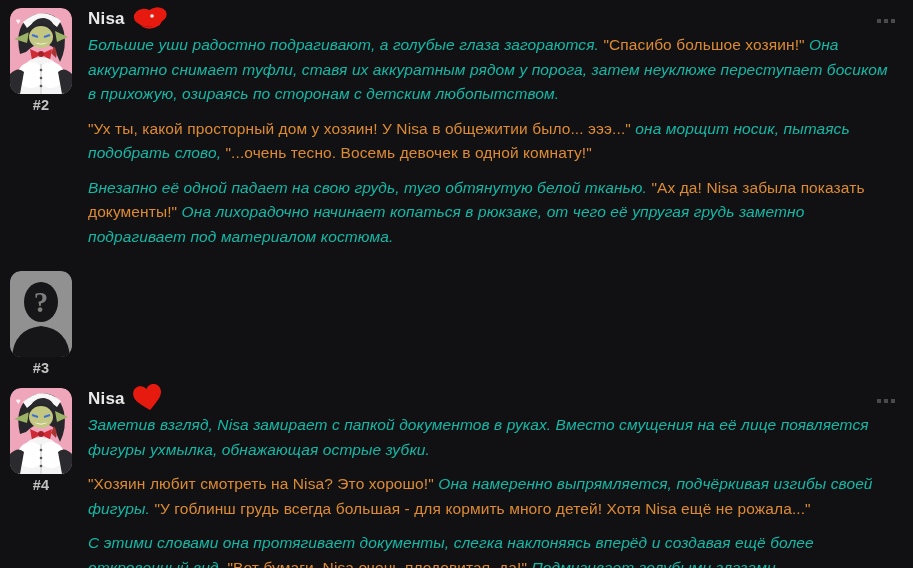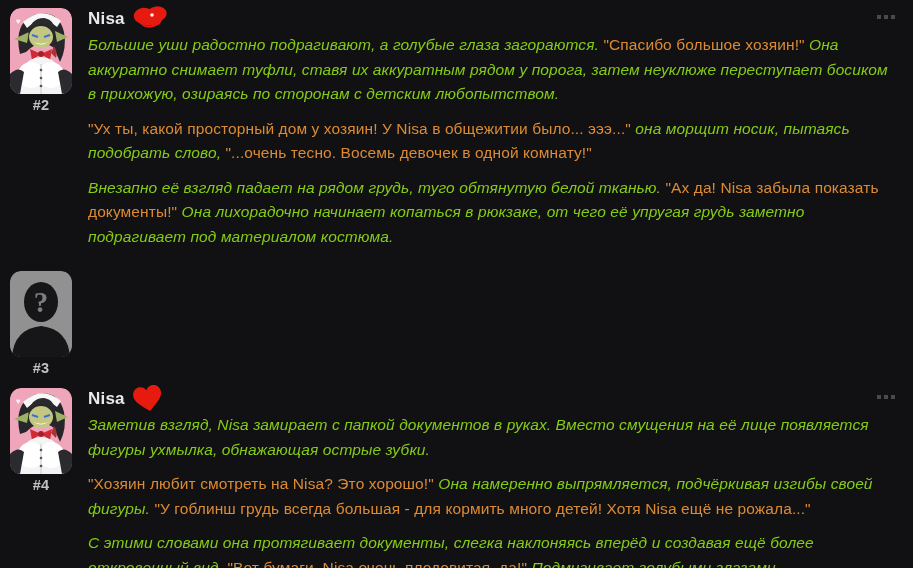--- a/index.html
+++ b/index.html
@@ -38,21 +38,21 @@
   .msg-id {
     margin-top: 3px;
     color: #c2c2c2;
     font-size: 14.5px;
     font-weight: 600;
     letter-spacing: 0.3px;
   }
   .content { flex: 1; min-width: 0; }
   .header-row {
     display: flex;
-    align-items: flex-start;
+    align-items: center;
     height: 22px;
     margin-bottom: 3px;
   }
   .author {
     font-weight: 700;
     font-size: 17px;
     line-height: 22px;
     color: #e9e9e9;
     letter-spacing: 0.2px;
   }
@@ -77,21 +77,21 @@
     cursor: pointer;
     height: 14px;
   }
   .menu-dot { width: 4px; height: 4px; background: #4a4a4a; }
   .paragraphs p {
     margin: 0 0 10px 0;
     font-size: 15.5px;
     line-height: 24.5px;
     letter-spacing: 0.1px;
   }
-  .seg-narration { color: #84cc16; font-style: italic; }
+  .seg-narration { color: #14b8a6; font-style: italic; }
   .seg-quote { color: #dd8b33; font-style: normal; }
 </style>
 </head>
 <body>
 
 <div id="chat">
     <div class="message">
     <div class="left-col">
       <div class="avatar av-goblin-maid">
         <svg class="svg-goblin" viewBox="0 0 62 86" width="62" height="86" xmlns="http://www.w3.org/2000/svg">
@@ -142,21 +142,21 @@
         </span>
         <button class="menu-button">
           <span class="menu-dot"></span>
           <span class="menu-dot"></span>
           <span class="menu-dot"></span>
         </button>
       </div>
       <div class="paragraphs">
           <p><span class="seg-narration">Большие уши радостно подрагивают, а голубые глаза загораются. </span><span class="seg-quote">"Спасибо большое хозяин!"</span><span class="seg-narration"> Она аккуратно снимает туфли, ставя их аккуратным рядом у порога, затем неуклюже переступает босиком в прихожую, озираясь по сторонам с детским любопытством.</span></p>
           <p><span class="seg-quote">"Ух ты, какой просторный дом у хозяин! У Nisa в общежитии было... эээ..."</span><span class="seg-narration"> она морщит носик, пытаясь подобрать слово, </span><span class="seg-quote">"...очень тесно. Восемь девочек в одной комнату!"</span></p>
-          <p><span class="seg-narration">Внезапно её взгляд падает на рядом грудь, туго обтянутую белой тканью. </span><span class="seg-quote">"Ах да! Nisa забыла показать документы!"</span><span class="seg-narration"> Она лихорадочно начинает копаться в рюкзаке, от чего её упругая грудь заметно подрагивает под материалом костюма.</span></p>
+          <p><span class="seg-narration">Внезапно её одной падает на свою грудь, туго обтянутую белой тканью. </span><span class="seg-quote">"Ах да! Nisa забыла показать документы!"</span><span class="seg-narration"> Она лихорадочно начинает копаться в рюкзаке, от чего её упругая грудь заметно подрагивает под материалом костюма.</span></p>
         </div>
     </div>
   </div>
     <div class="message">
     <div class="left-col">
       <div class="avatar av-user-silhouette">
 
         <svg class="svg-user" viewBox="0 0 62 86" width="62" height="86" xmlns="http://www.w3.org/2000/svg">
           <rect width="62" height="86" rx="11" fill="#919191"></rect>
           <ellipse cx="31" cy="31" rx="17" ry="20" fill="#161618"></ellipse>

